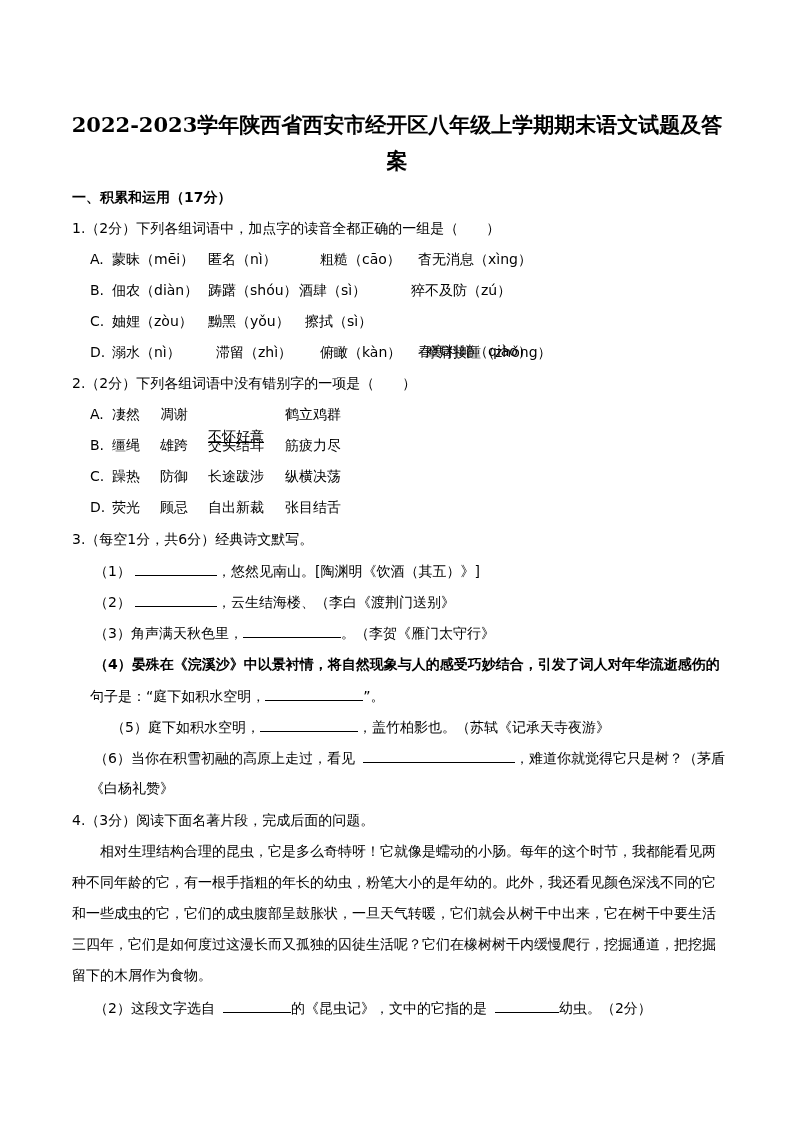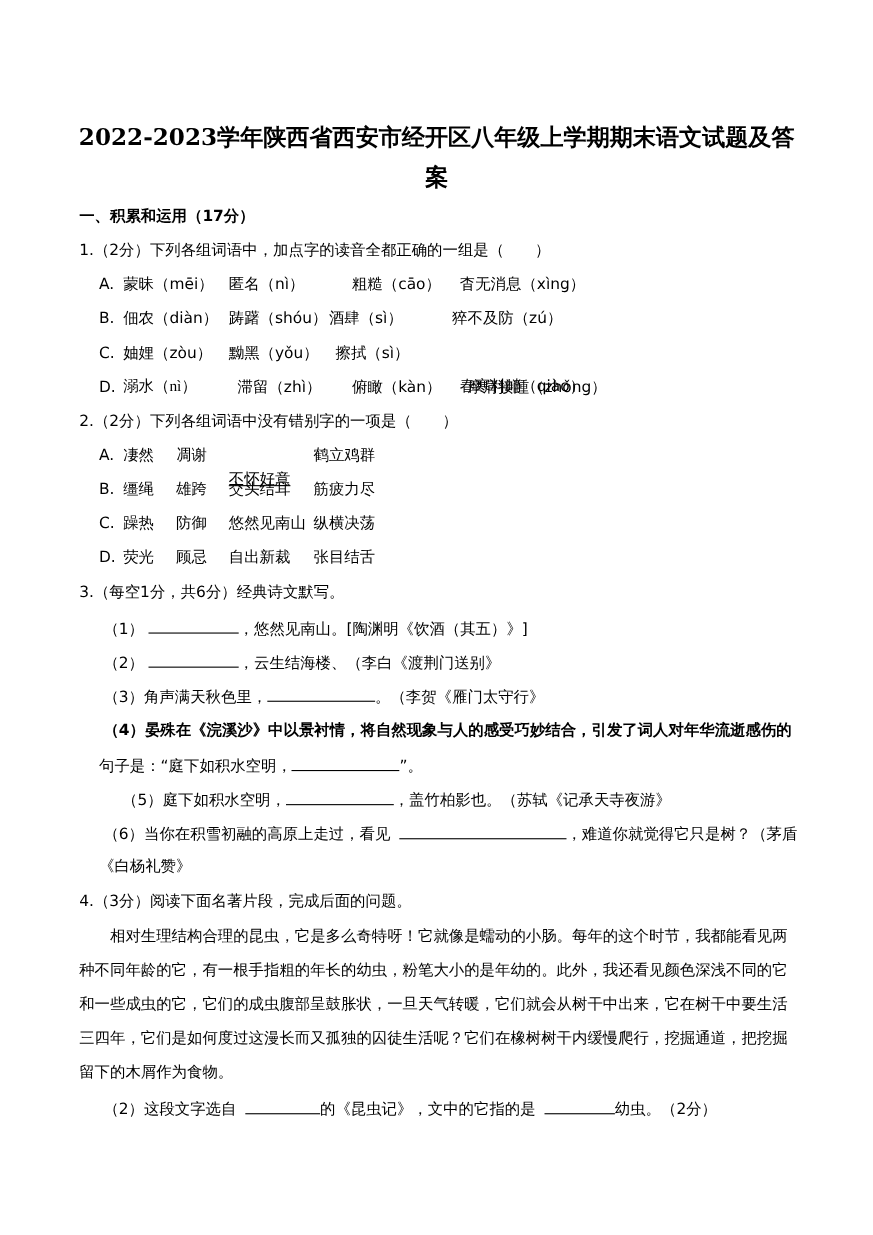--- a/index.html
+++ b/index.html
@@ -38,21 +38,21 @@
 </div>
 <div>
   <span class="line" style="left:90px; top:312px;">C.</span>
   <span class="line" style="left:112px; top:312px;">妯娌（zòu）</span>
   <span class="line" style="left:208px; top:312px;">黝黑（yǒu）</span>
   <span class="line" style="left:305px; top:312px;">擦拭（sì）</span>
   <span class="line" style="left:418px; top:312px;margin-top:30px;">春寒料峭（qiào）</span>
 </div>
 <div>
   <span class="line" style="left:90px; top:343px;">D.</span>
-  <span class="line" style="left:112px; top:343px;font-family:Liberation Serif, serif;">溺水（nì）</span>
+  <span class="line" style="left:112px; top:343px;">溺水（nì）</span>
   <span class="line" style="left:216px; top:343px;">滞留（zhì）</span>
   <span class="line" style="left:320px; top:343px;">俯瞰（kàn）</span>
   <span class="line" style="left:425px; top:343px;">摩肩接踵（zhǒng）</span>
 </div>
 
 <div class="line" style="left:72px; top:374px;">2.（2分）下列各组词语中没有错别字的一项是（　　）</div>
 <div>
   <span class="line" style="left:90px; top:405px;">A.</span>
   <span class="line" style="left:112px; top:405px;">凄然</span>
   <span class="line" style="left:160px; top:405px;">凋谢</span>
@@ -63,21 +63,21 @@
   <span class="line" style="left:90px; top:436px;">B.</span>
   <span class="line" style="left:112px; top:436px;">缰绳</span>
   <span class="line" style="left:160px; top:436px;">雄跨</span>
   <span class="line" style="left:208px; top:436px;">交头结耳</span>
   <span class="line" style="left:285px; top:436px;">筋疲力尽</span>
 </div>
 <div>
   <span class="line" style="left:90px; top:467px;">C.</span>
   <span class="line" style="left:112px; top:467px;">躁热</span>
   <span class="line" style="left:160px; top:467px;">防御</span>
-  <span class="line" style="left:208px; top:467px;">悠然见南山</span>
+  <span class="line" style="left:208px; top:467px;">长途跋涉</span>
   <span class="line" style="left:285px; top:467px;">纵横决荡</span>
 </div>
 <div>
   <span class="line" style="left:90px; top:498px;">D.</span>
   <span class="line" style="left:112px; top:498px;">荧光</span>
   <span class="line" style="left:160px; top:498px;">顾忌</span>
   <span class="line" style="left:208px; top:498px;">自出新裁</span>
   <span class="line" style="left:285px; top:498px;">张目结舌</span>
 </div>
 

